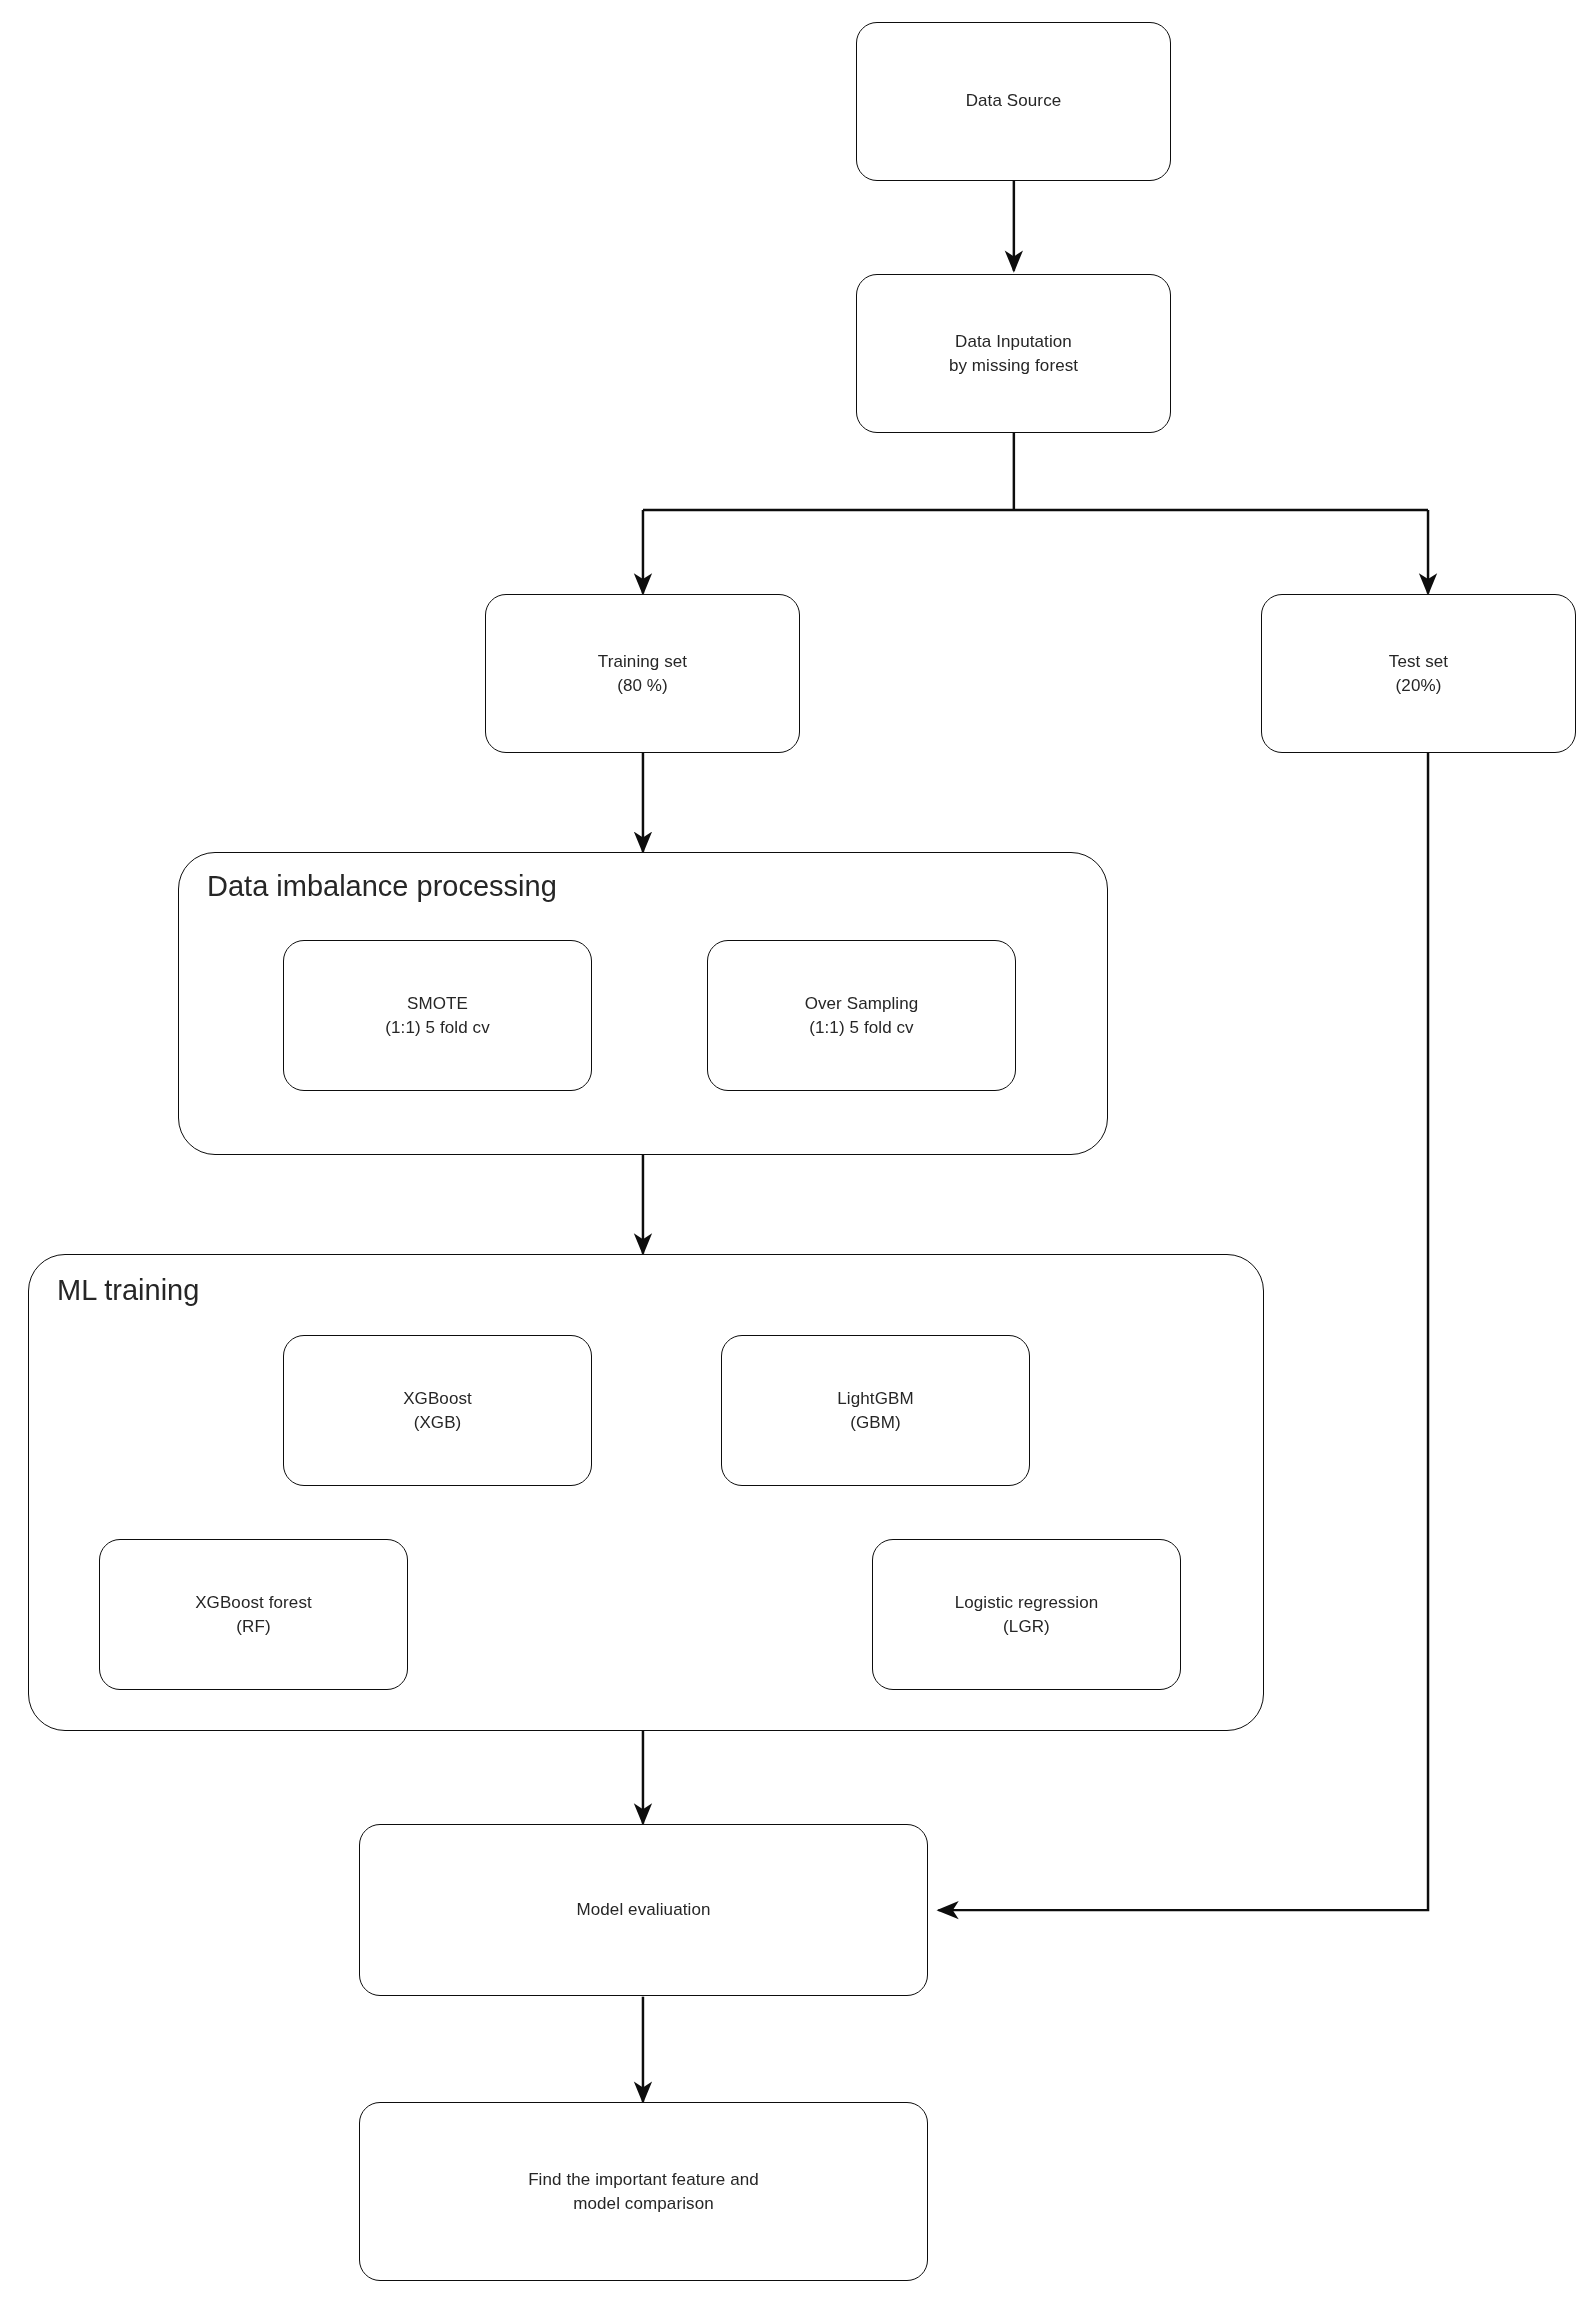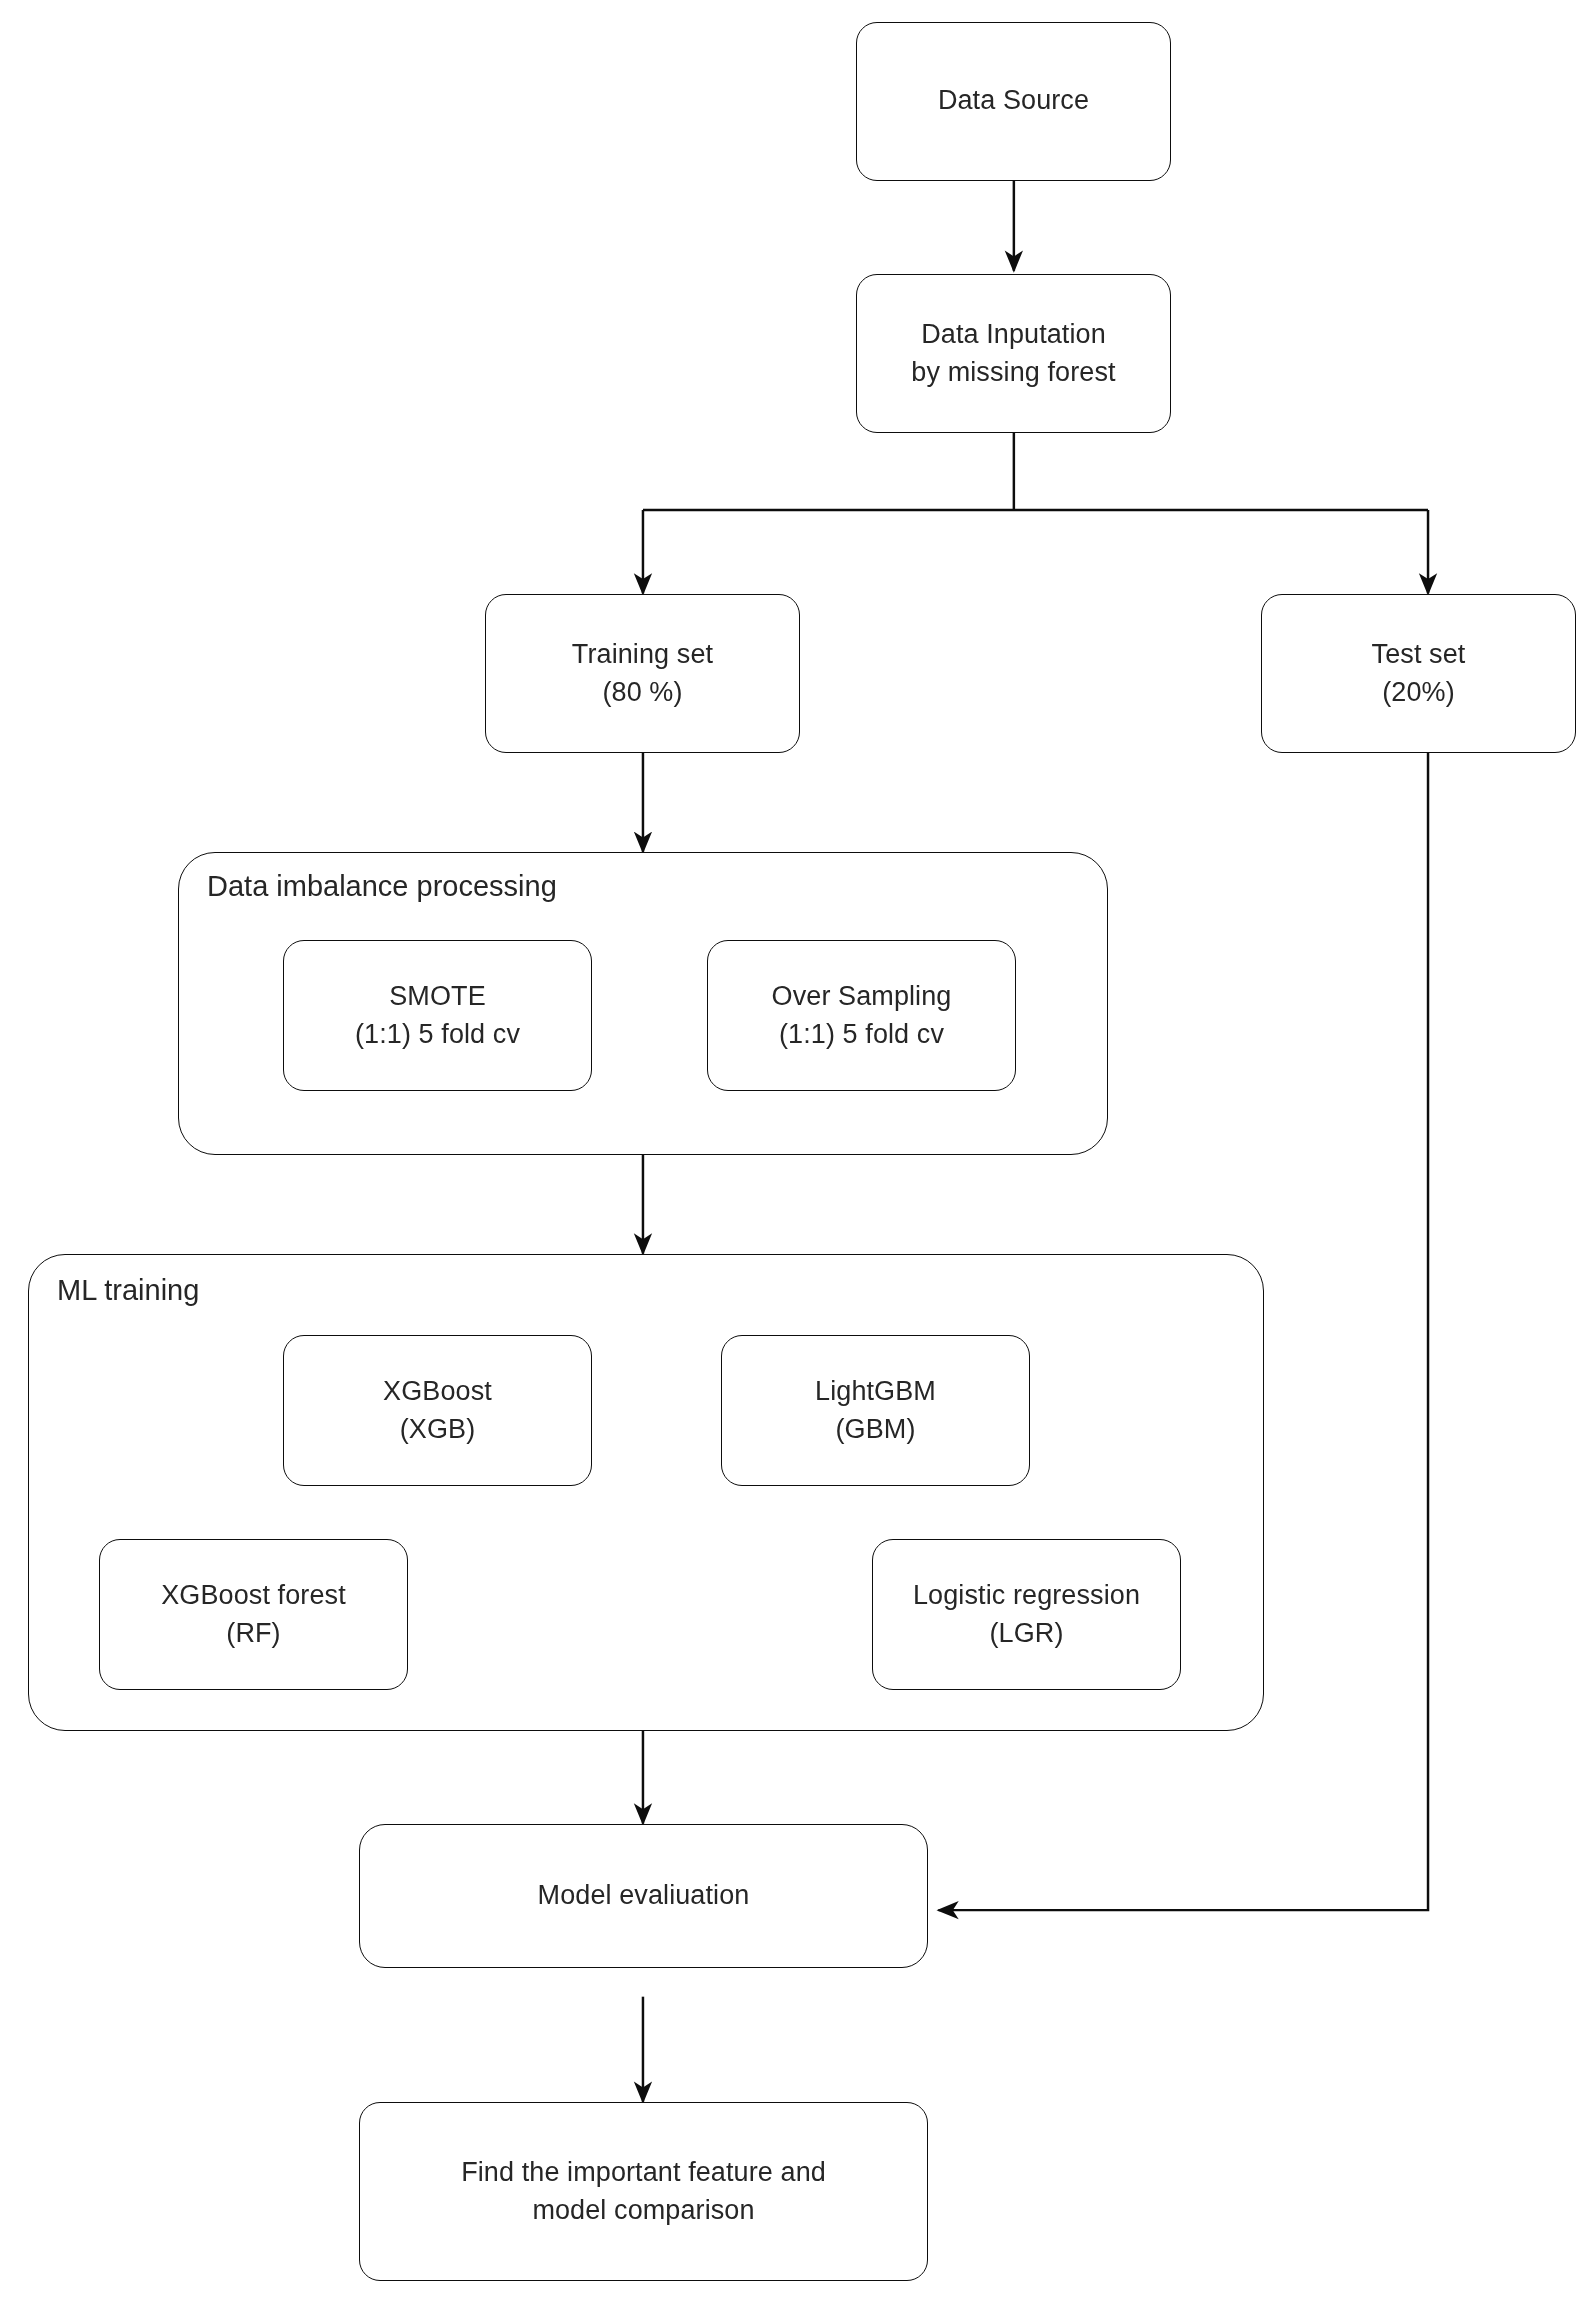--- a/index.html
+++ b/index.html
@@ -29,21 +29,21 @@
     position: absolute;
     box-sizing: border-box;
     background: #ffffff;
     border: 1.9px solid #0d0d0d;
     border-radius: 21px;
     display: flex;
     align-items: center;
     justify-content: center;
     text-align: center;
     color: #262626;
-    font-size: 27px;
+    font-size: 17px;
     line-height: 1.38;
     letter-spacing: 0.1px;
     z-index: 2;
   }
   .node .lines {
     padding: 0 8.7px;
     white-space: pre-line;
   }
   .group {
     position: absolute;
@@ -145,21 +145,21 @@
     <span class="lines">XGBoost forest
 (RF)</span>
   </div>
 
 
   <div class="node" style="left:872px; top:1539px; width:309px; height:151px;">
     <span class="lines">Logistic regression
 (LGR)</span>
   </div>
 
-  <div class="node" style="left:359px; top:1824px; width:569px; height:144px;border-radius:26px;">
+  <div class="node" style="left:359px; top:1824px; width:569px; height:172px;">
     <span class="lines">Model evaliuation</span>
   </div>
 
   <div class="node" style="left:359px; top:2102px; width:569px; height:179px;">
     <span class="lines">Find the important feature and
 model comparison</span>
   </div>
 
 </div>
 

